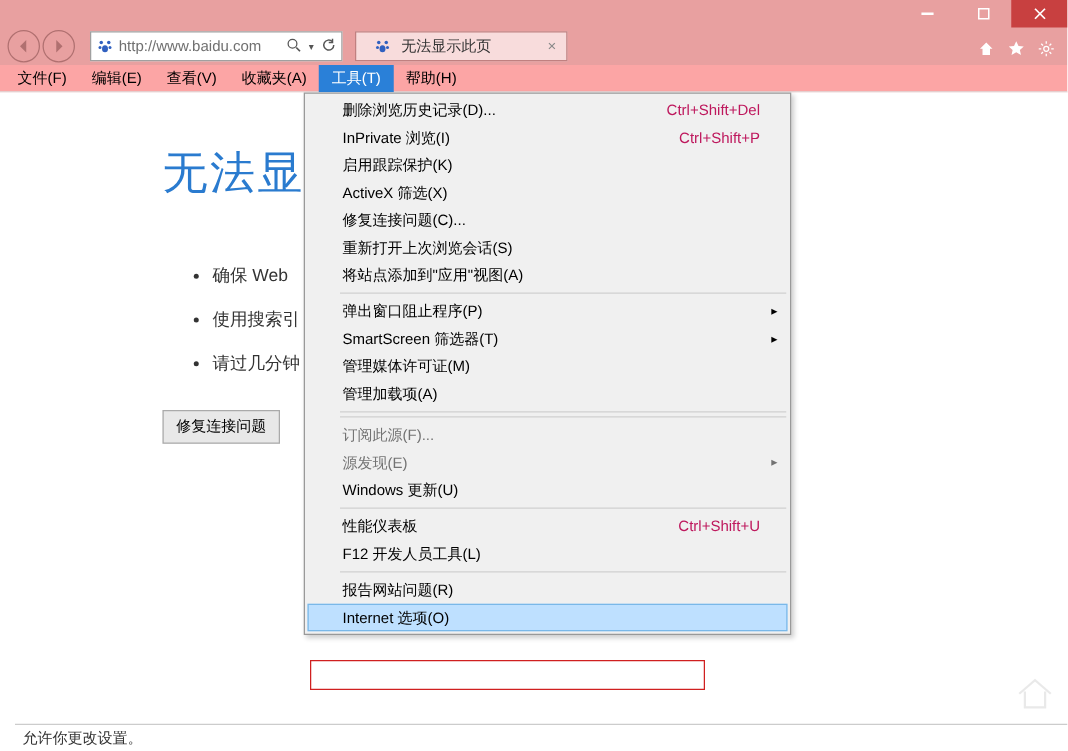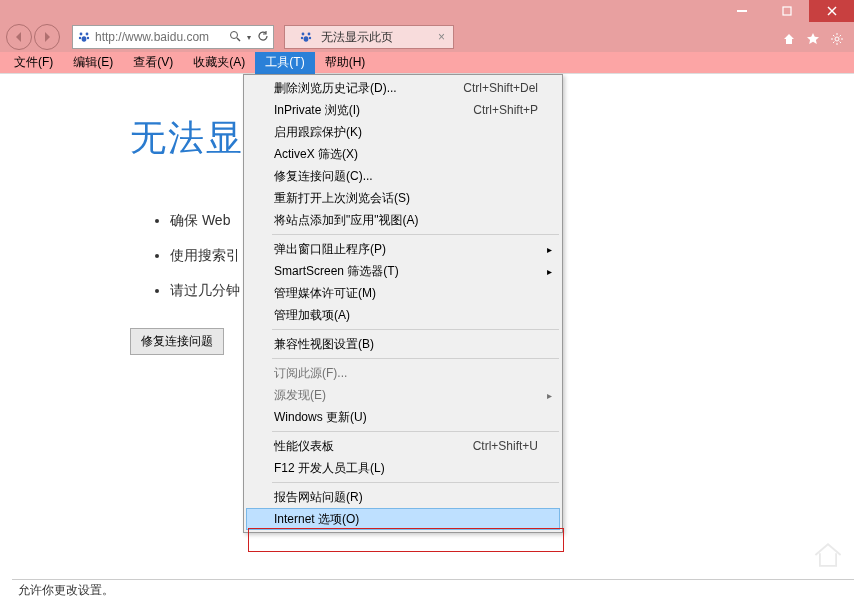--- a/index.html
+++ b/index.html
@@ -36,26 +36,26 @@
 .menu-item.selected { background: #2a80d8; color: #fff; }
 
 
 .page { position: relative; padding: 40px 0 0 130px; height: calc(601px - 52px - 22px - 22px); background: #fff; }
 .page-h1 { font-size: 36px; color: #2a7bcf; font-weight: 400; letter-spacing: 2px; }
 .bullets { margin-top: 40px; }
 .bullets li { list-style: disc; margin-left: 40px; color: #333; font-size: 14px; line-height: 2.5; }
 .fix-btn { margin-top: 20px; padding: 4px 10px; border: 1px solid #aaa; background: #e8e8e8; display: inline-block; cursor: default; }
 
 
-.dropdown { position: absolute; left: 243px; top: 74px; width: 320px; background: #f0f0f0; border: 1px solid #999; box-shadow: 2px 2px 4px rgba(0,0,0,0.2); z-index: 100; padding: 2px; }
+.dropdown { position: absolute; left: 243px; top: 74px; width: 390px; background: #f0f0f0; border: 1px solid #999; box-shadow: 2px 2px 4px rgba(0,0,0,0.2); z-index: 100; padding: 2px; }
 .dd-item { display: flex; align-items: center; height: 22px; padding: 0 22px 0 28px; cursor: default; position: relative; }
 .dd-item.hover { background: #bee0ff; border: 1px solid #7ab8e8; padding: 0 21px 0 27px; height: 22px; }
 .dd-item.disabled { color: #737373; }
 .dd-label { flex: 1; white-space: nowrap; }
-.dd-shortcut { color: #404040; font-size: 12px; }
+.dd-shortcut { color: #be185d; font-size: 12px; }
 .dd-arrow { position: absolute; right: 8px; font-size: 10px; }
 .dd-sep { height: 1px; background: #d0d0d0; margin: 3px 1px 3px 26px; }
 
 .red-outline { position: absolute; border: 1px solid #d02020; pointer-events: none; z-index: 200; }
 
 
 .statusbar { position: absolute; bottom: 0; left: 12px; right: 0; height: 22px; background: #fff; border-top: 1px solid #ccc; padding-left: 6px; display: flex; align-items: center; color: #333; }
 
 
 .watermark { position: absolute; right: 8px; bottom: 28px; opacity: 0.18; color: #888; font-size: 20px; pointer-events: none; display:flex; align-items:center; gap:6px; }
@@ -201,23 +201,20 @@
       <span class="dd-label">SmartScreen 筛选器(T)</span>
       <span class="dd-arrow">▸</span>
     </div>
   <div class="dd-item">
       <span class="dd-label">管理媒体许可证(M)</span>
     </div>
   <div class="dd-item">
       <span class="dd-label">管理加载项(A)</span>
     </div>
   <div class="dd-sep"></div>
-  <div class="dd-item">
-      <span class="dd-label">兼容性视图设置(B)</span>
-    </div>
   <div class="dd-sep"></div>
   <div class="dd-item disabled">
       <span class="dd-label">订阅此源(F)...</span>
     </div>
   <div class="dd-item disabled">
       <span class="dd-label">源发现(E)</span>
       <span class="dd-arrow">▸</span>
     </div>
   <div class="dd-item">
       <span class="dd-label">Windows 更新(U)</span>

